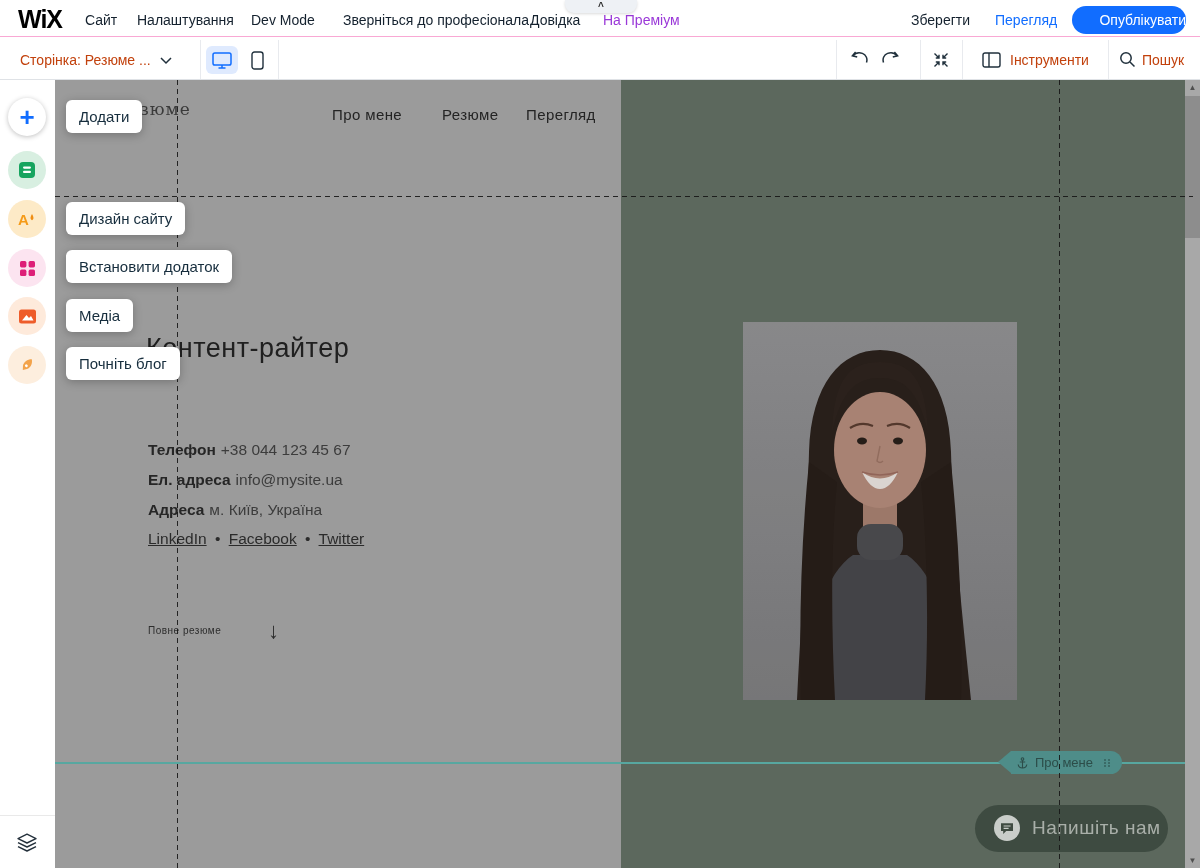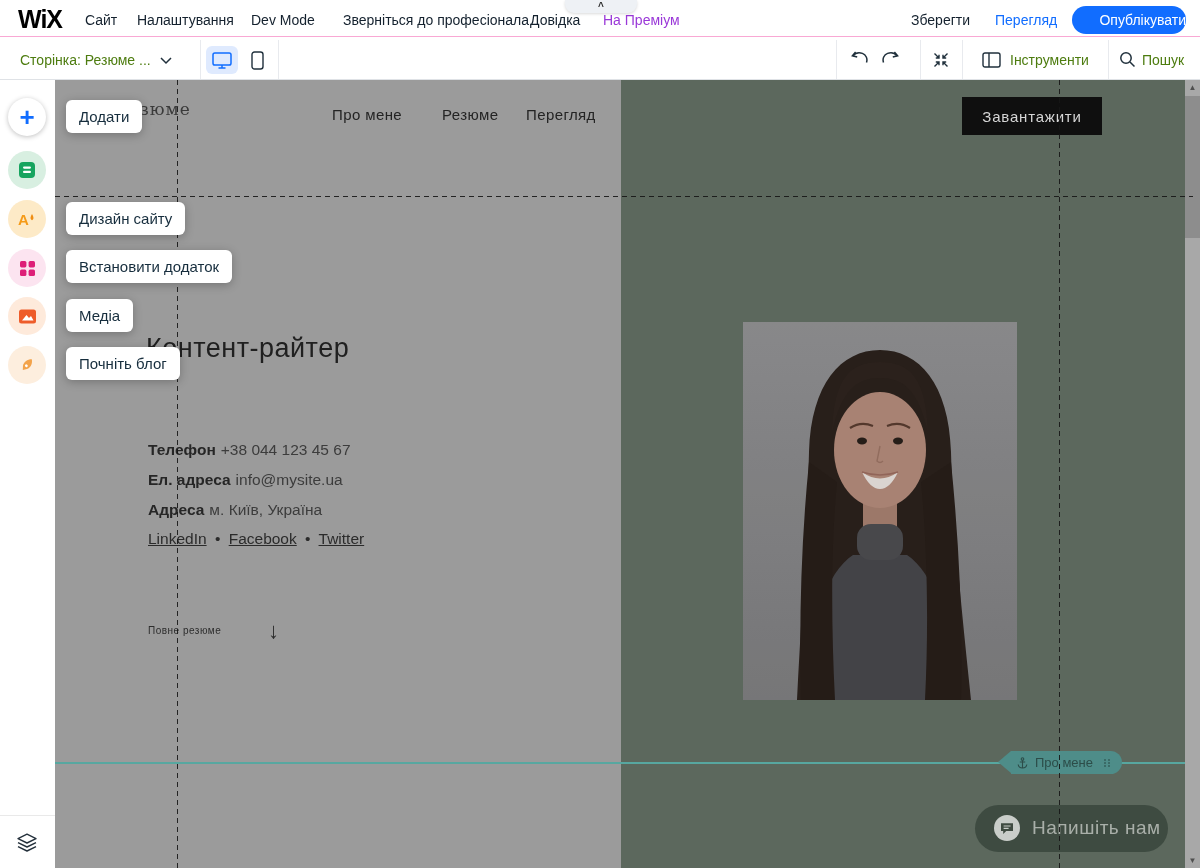--- a/index.html
+++ b/index.html
@@ -4,21 +4,21 @@
 <style>
   *{margin:0;padding:0;box-sizing:border-box}
   body{font-family:"Liberation Sans",sans-serif;background:#fff}
   #app{position:relative;width:1200px;height:868px;overflow:hidden;background:#fff}
   .abs{position:absolute}
   
   .topbar{position:absolute;left:0;top:0;width:1200px;height:37px;background:#fff;border-bottom:1px solid #f9a8d4;z-index:40}
   .toolbar{position:absolute;left:0;top:40px;width:1200px;height:40px;background:#fff;border-bottom:1px solid #dfe2e6;z-index:40}
   .menu-item{position:absolute;top:12px;font-size:14px;color:#14212e;cursor:pointer;white-space:nowrap}
   .vdiv{position:absolute;top:40px;height:39px;width:1px;background:#e8eaee;z-index:41}
-  .tb-label{font-size:14px;color:#4d7c0f;white-space:nowrap}
+  .tb-label{font-size:14px;color:#c2410c;white-space:nowrap}
   
   .sidebar{position:absolute;left:0;top:80px;width:55px;height:788px;background:#fff;z-index:35}
   .circle{position:absolute;left:8px;width:38px;height:38px;border-radius:50%;display:flex;align-items:center;justify-content:center;cursor:pointer}
   .tooltip{position:absolute;background:#fff;border-radius:6px;box-shadow:0 2px 10px rgba(0,0,0,.25);padding:8px 13px;font-size:15px;color:#162d3d;white-space:nowrap;z-index:30}
   
   .canvas-gray{position:absolute;left:55px;top:80px;width:566px;height:788px;background:#9b9b9b;z-index:1}
   .canvas-green{position:absolute;left:621px;top:80px;width:564px;height:788px;background:#5c685d;z-index:1}
   .dash-v{position:absolute;top:80px;height:788px;width:1px;background-image:repeating-linear-gradient(180deg,rgba(22,22,22,.9) 0 5px,transparent 5px 9px);z-index:20}
   .dash-h{position:absolute;left:55px;top:196px;width:1138px;height:1px;background-image:repeating-linear-gradient(90deg,rgba(22,22,22,.9) 0 5px,transparent 5px 9px);z-index:20}
   .navlink{position:absolute;top:106px;font-size:15px;letter-spacing:.4px;color:#242424;z-index:2;cursor:pointer}
@@ -45,23 +45,20 @@
 
   <div class="canvas-gray"></div>
   <div class="canvas-green"></div>
 
   <div class="abs serif" style="left:116px;top:99px;font-size:17px;letter-spacing:1px;color:#3a3a3a;z-index:2;cursor:pointer">Резюме</div>
 
   <div class="navlink" style="left:332px">Про мене</div>
   <div class="navlink" style="left:442px">Резюме</div>
   <div class="navlink" style="left:526px">Перегляд</div>
 
-  <div class="abs" style="left:962px;top:97px;width:140px;height:38px;background:#0f0f0f;display:flex;align-items:center;justify-content:center;z-index:2;cursor:pointer">
-    <span style="font-size:15px;letter-spacing:.8px;color:#d6d6d6">Завантажити</span>
-  </div>
 
   <div class="abs" style="left:146px;top:333px;font-size:27px;letter-spacing:.5px;color:#202020;z-index:2;cursor:pointer">Контент-райтер</div>
 
   <div class="contact-row" style="top:441px">
     <b>Телефон</b><span>+38 044 123 45 67</span>
   </div>
   <div class="contact-row" style="top:471px">
     <b>Ел. адреса</b><span>info@mysite.ua</span>
   </div>
   <div class="contact-row" style="top:501px">

